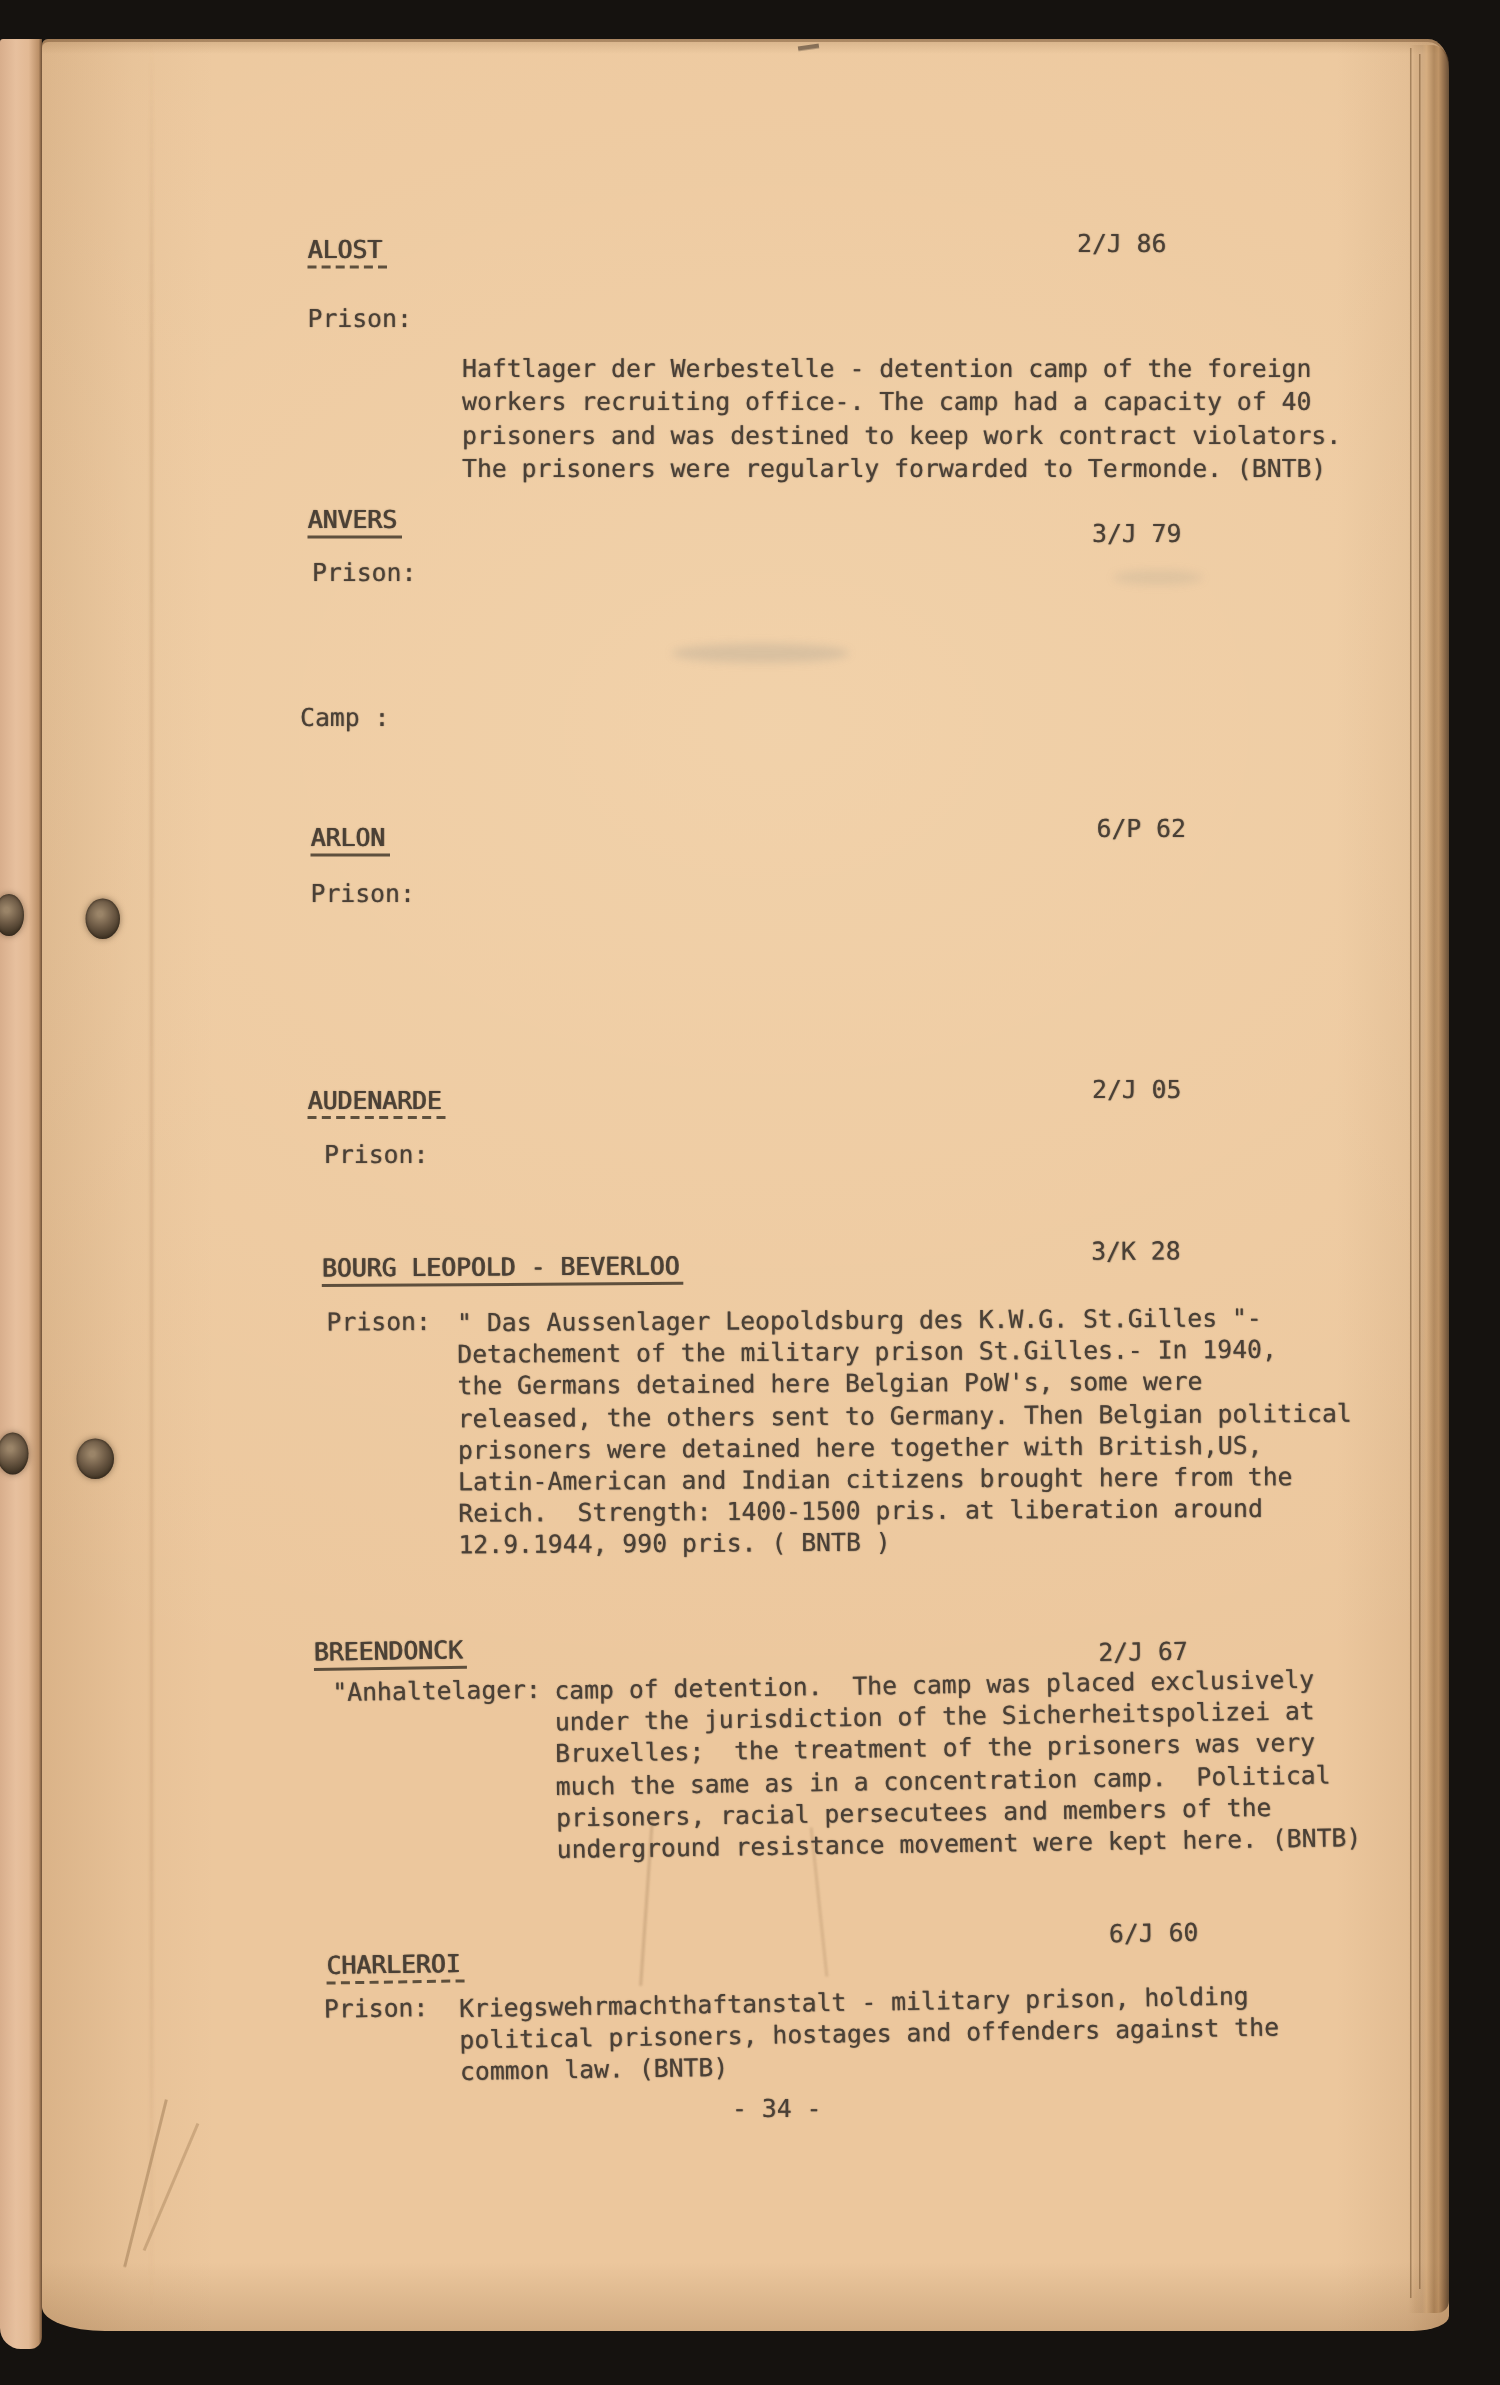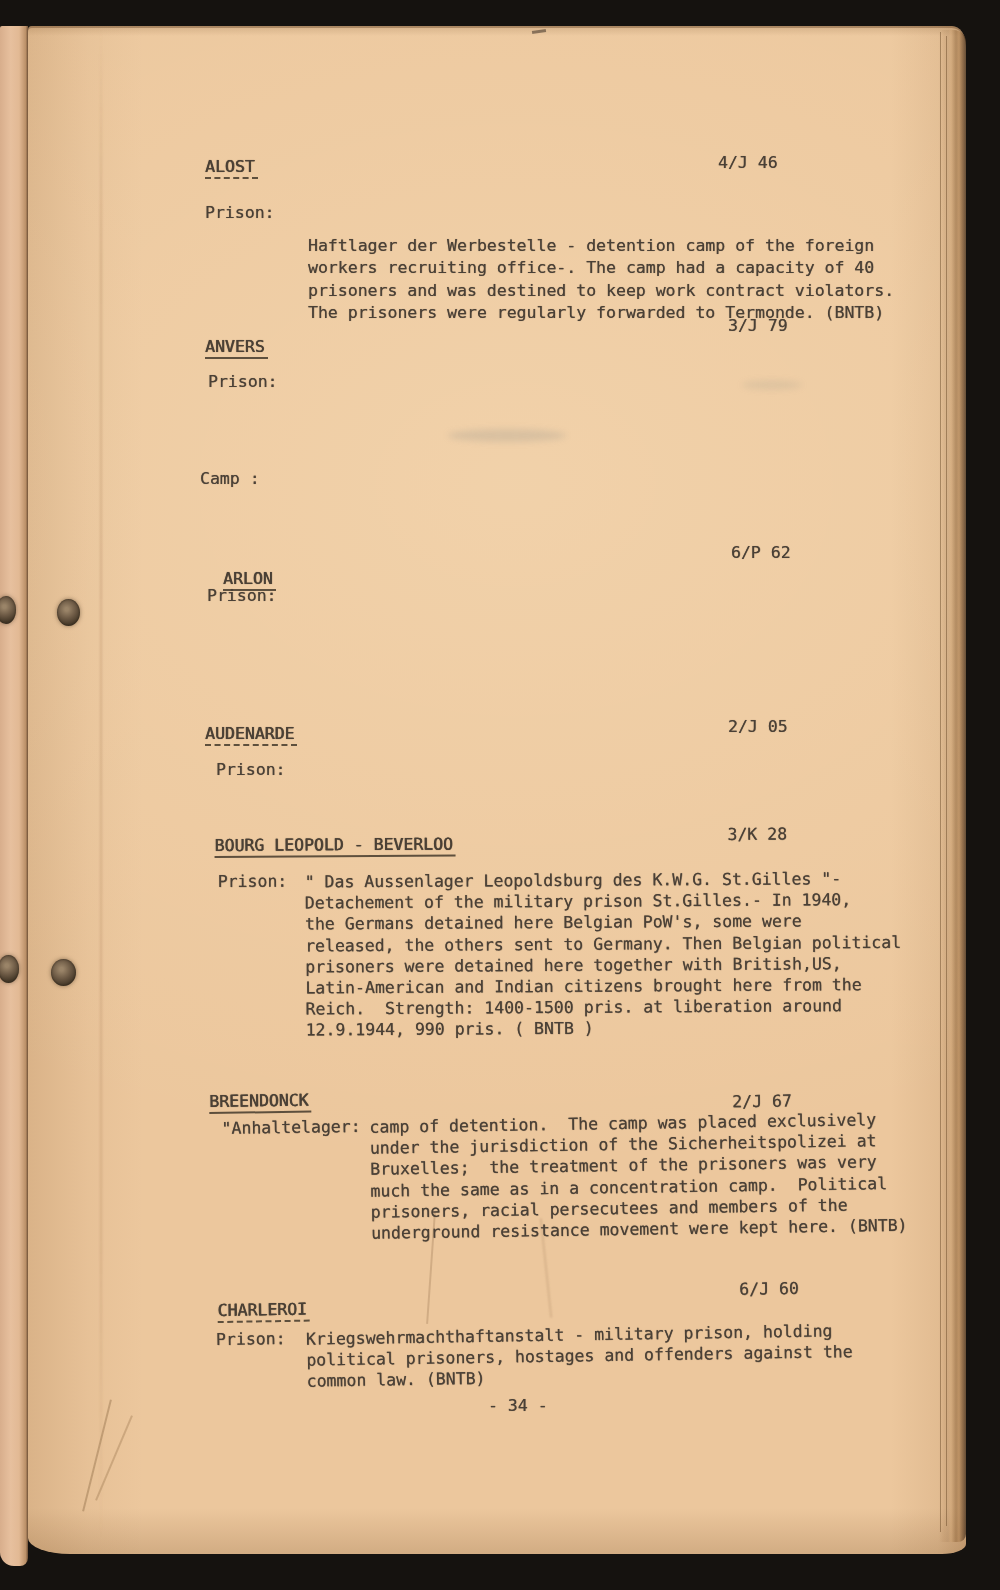--- a/index.html
+++ b/index.html
@@ -95,37 +95,37 @@
 <div class="scratch" style="left:96px; top:1398px; width:2px; height:115px; background:rgba(124,88,52,.35); transform:rotate(14deg); filter:blur(.4px);"></div>
 <div class="scratch" style="left:113px; top:1412px; width:2px; height:92px; background:rgba(124,88,52,.28); transform:rotate(23deg); filter:blur(.4px);"></div>
 <div class="scratch" style="left:430px; top:1212px; width:2px; height:112px; background:rgba(130,95,60,.26); transform:rotate(4deg); filter:blur(.6px);"></div>
 <div class="scratch" style="left:545px; top:1218px; width:2px; height:100px; background:rgba(130,95,60,.20); transform:rotate(-6deg); filter:blur(.8px);"></div>
 <div class="scratch" style="left:532px; top:30px; width:14px; height:3px; background:rgba(60,48,36,.55); transform:rotate(-8deg); filter:blur(.4px);"></div>
 
 <div class="txt-layer">
 
   <div class="entry">
     <span class="title dashed" style="left:205px; top:157px;">ALOST</span>
-    <span class="ref" style="left:718px; top:153px;">4/J 46</span>
+    <span class="ref" style="left:718px; top:153px;">2/J 86</span>
     <span class="lbl" style="left:205px; top:203px;">Prison:</span>
     <pre class="txt" style="left:308px; top:203px;margin-top:32px;">Haftlager der Werbestelle - detention camp of the foreign
 workers recruiting office-. The camp had a capacity of 40
 prisoners and was destined to keep work contract violators.
 The prisoners were regularly forwarded to Termonde. (BNTB)</pre>
   </div>
 
   <div class="entry">
     <span class="title" style="left:205px; top:337px;">ANVERS</span>
-    <span class="ref" style="left:728px; top:316px;">3/J 79</span>
+    <span class="ref" style="left:728px; top:346px;">3/J 79</span>
     <span class="lbl" style="left:208px; top:372px;">Prison:</span>
     <span class="lbl" style="left:200px; top:469px;">Camp :</span>
   </div>
 
   <div class="entry">
-    <span class="title" style="left:223px; top:549px;margin-top:20px;">ARLON</span>
+    <span class="title" style="left:207px; top:549px;">ARLON</span>
     <span class="ref" style="left:731px; top:543px;">6/P 62</span>
     <span class="lbl" style="left:207px; top:586px;">Prison:</span>
   </div>
 
   <div class="entry">
     <span class="title dashed" style="left:205px; top:724px;">AUDENARDE</span>
     <span class="ref" style="left:728px; top:717px;">2/J 05</span>
     <span class="lbl" style="left:216px; top:760px;">Prison:</span>
   </div>
 

